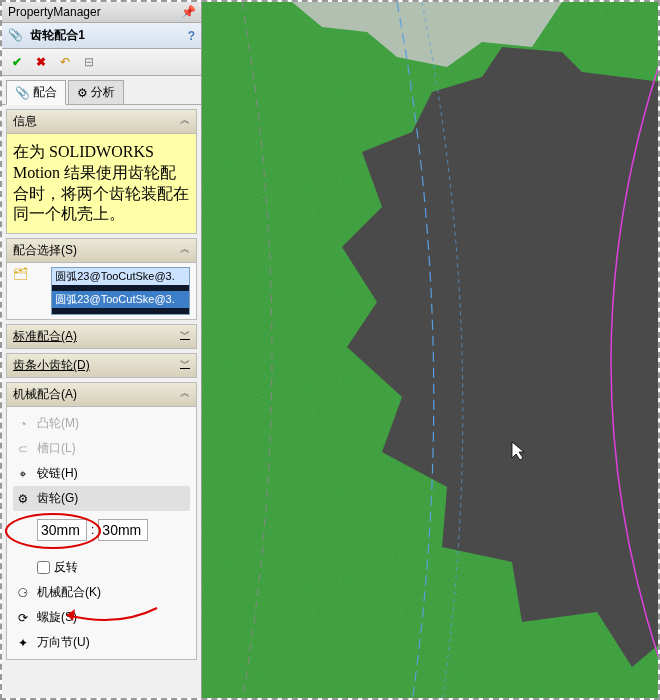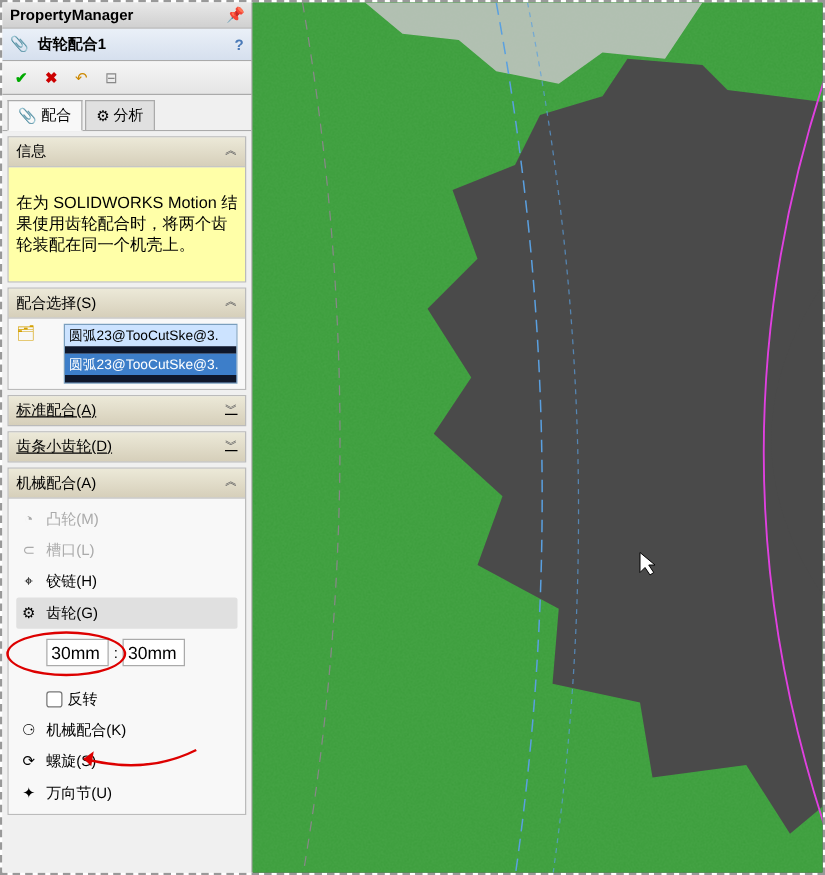--- a/index.html
+++ b/index.html
@@ -36,21 +36,21 @@
       position: absolute;
       top: 0; left: 0;
     }
     .header {
       background: linear-gradient(#e8e8e8, #d0d0d0);
       border-bottom: 1px solid #aaa;
       padding: 3px 6px;
       display: flex;
       align-items: flex-start;
       justify-content: space-between;
-      font-weight: bold;
+      font-weight: normal;
     }
     .header-btn {
       display: inline-block;
       width: 14px; height: 14px;
       margin-left: 2px;
     }
     .title-row {
       background: linear-gradient(#eaf0f8, #d6e0ee);
       border-bottom: 1px solid #aaa;
       padding: 4px 6px;
@@ -124,23 +124,24 @@
     .chevron {
       color: #666;
       font-size: 10px;
     }
     .section-body {
       background: #f8f8f8;
       padding: 4px 6px;
     }
     .info-body {
       background: #FFFFA8;
-      padding: 20px 6px;
-      font-size: 13px;
+      padding: 8px 6px;
+      font-size: 16px;
       line-height: 1.3;
+      font-family: Liberation Serif, serif;
     }
     .selection-list {
       border: 1px solid #7a9ebd;
       background: #fff;
       min-height: 45px;
       margin-left: 20px;
     }
     .selection-item {
       background: #cce3ff;
       border-bottom: 6px solid #0f172a;

